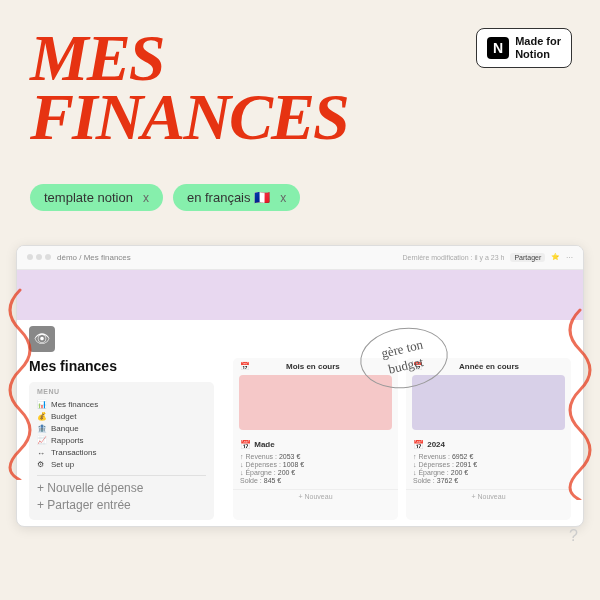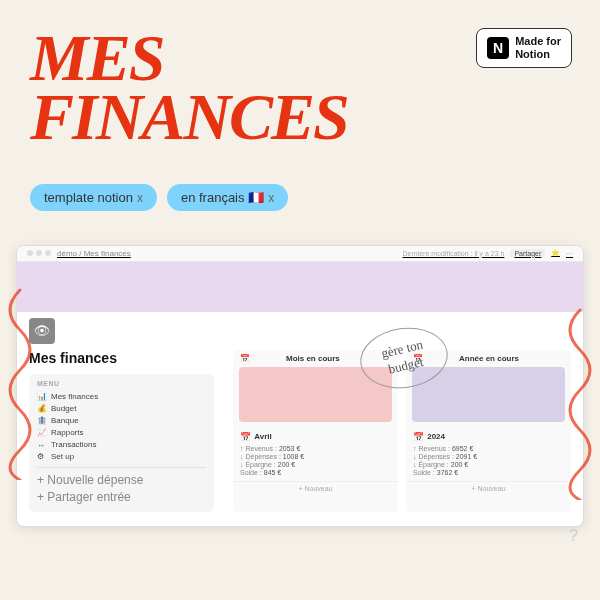--- a/index.html
+++ b/index.html
@@ -84,28 +84,28 @@
     
     .tags-row {
       display: flex;
       align-items: center;
       gap: 10px;
       margin-top: 16px;
       padding-left: 30px;
       flex-wrap: wrap;
     }
     .tag {
-      background: #7dd3fc;
+      background: #86efac;
       border-radius: 20px;
       padding: 6px 14px;
       font-size: 13px;
       color: #333;
       display: flex;
       align-items: center;
-      gap: 4px;
+      gap: 10px;
     }
     .tag-close {
       font-size: 12px;
       color: #666;
       cursor: pointer;
     }
 
     
     .handwritten-note {
       position: absolute;
@@ -146,22 +146,21 @@
     }
 
     
     .mockup-topbar {
       background: #f9f9f9;
       border-bottom: 1px solid #e8e8e8;
       padding: 5px 10px;
       display: flex;
       align-items: center;
       justify-content: space-between;
-      height: 16px;
-      text-decoration: underline;
+      height: 24px;
     }
     .topbar-left {
       display: flex;
       align-items: center;
       gap: 6px;
     }
     .topbar-dots {
       display: flex;
       gap: 3px;
     }
@@ -469,21 +468,21 @@
 
       <div class="column-card">
         <div class="column-header">
           <span class="column-header-icon">📅</span>
           <span class="column-header-text">Mois en cours</span>
         </div>
         <div class="card-pink"></div>
         <div class="card-info">
           <div class="card-month-label">
             <span class="card-flag">📅</span>
-            <span>Avril</span>
+            <span>Made</span>
           </div>
           <div class="card-stat">
             <span class="card-stat-label">↑ Revenus : </span><span>2053 €</span>
           </div>
           <div class="card-stat">
             <span class="card-stat-label">↓ Dépenses : </span><span>1008 €</span>
           </div>
           <div class="card-stat">
             <span class="card-stat-label">↓ Épargne : </span><span>200 €</span>
           </div>

